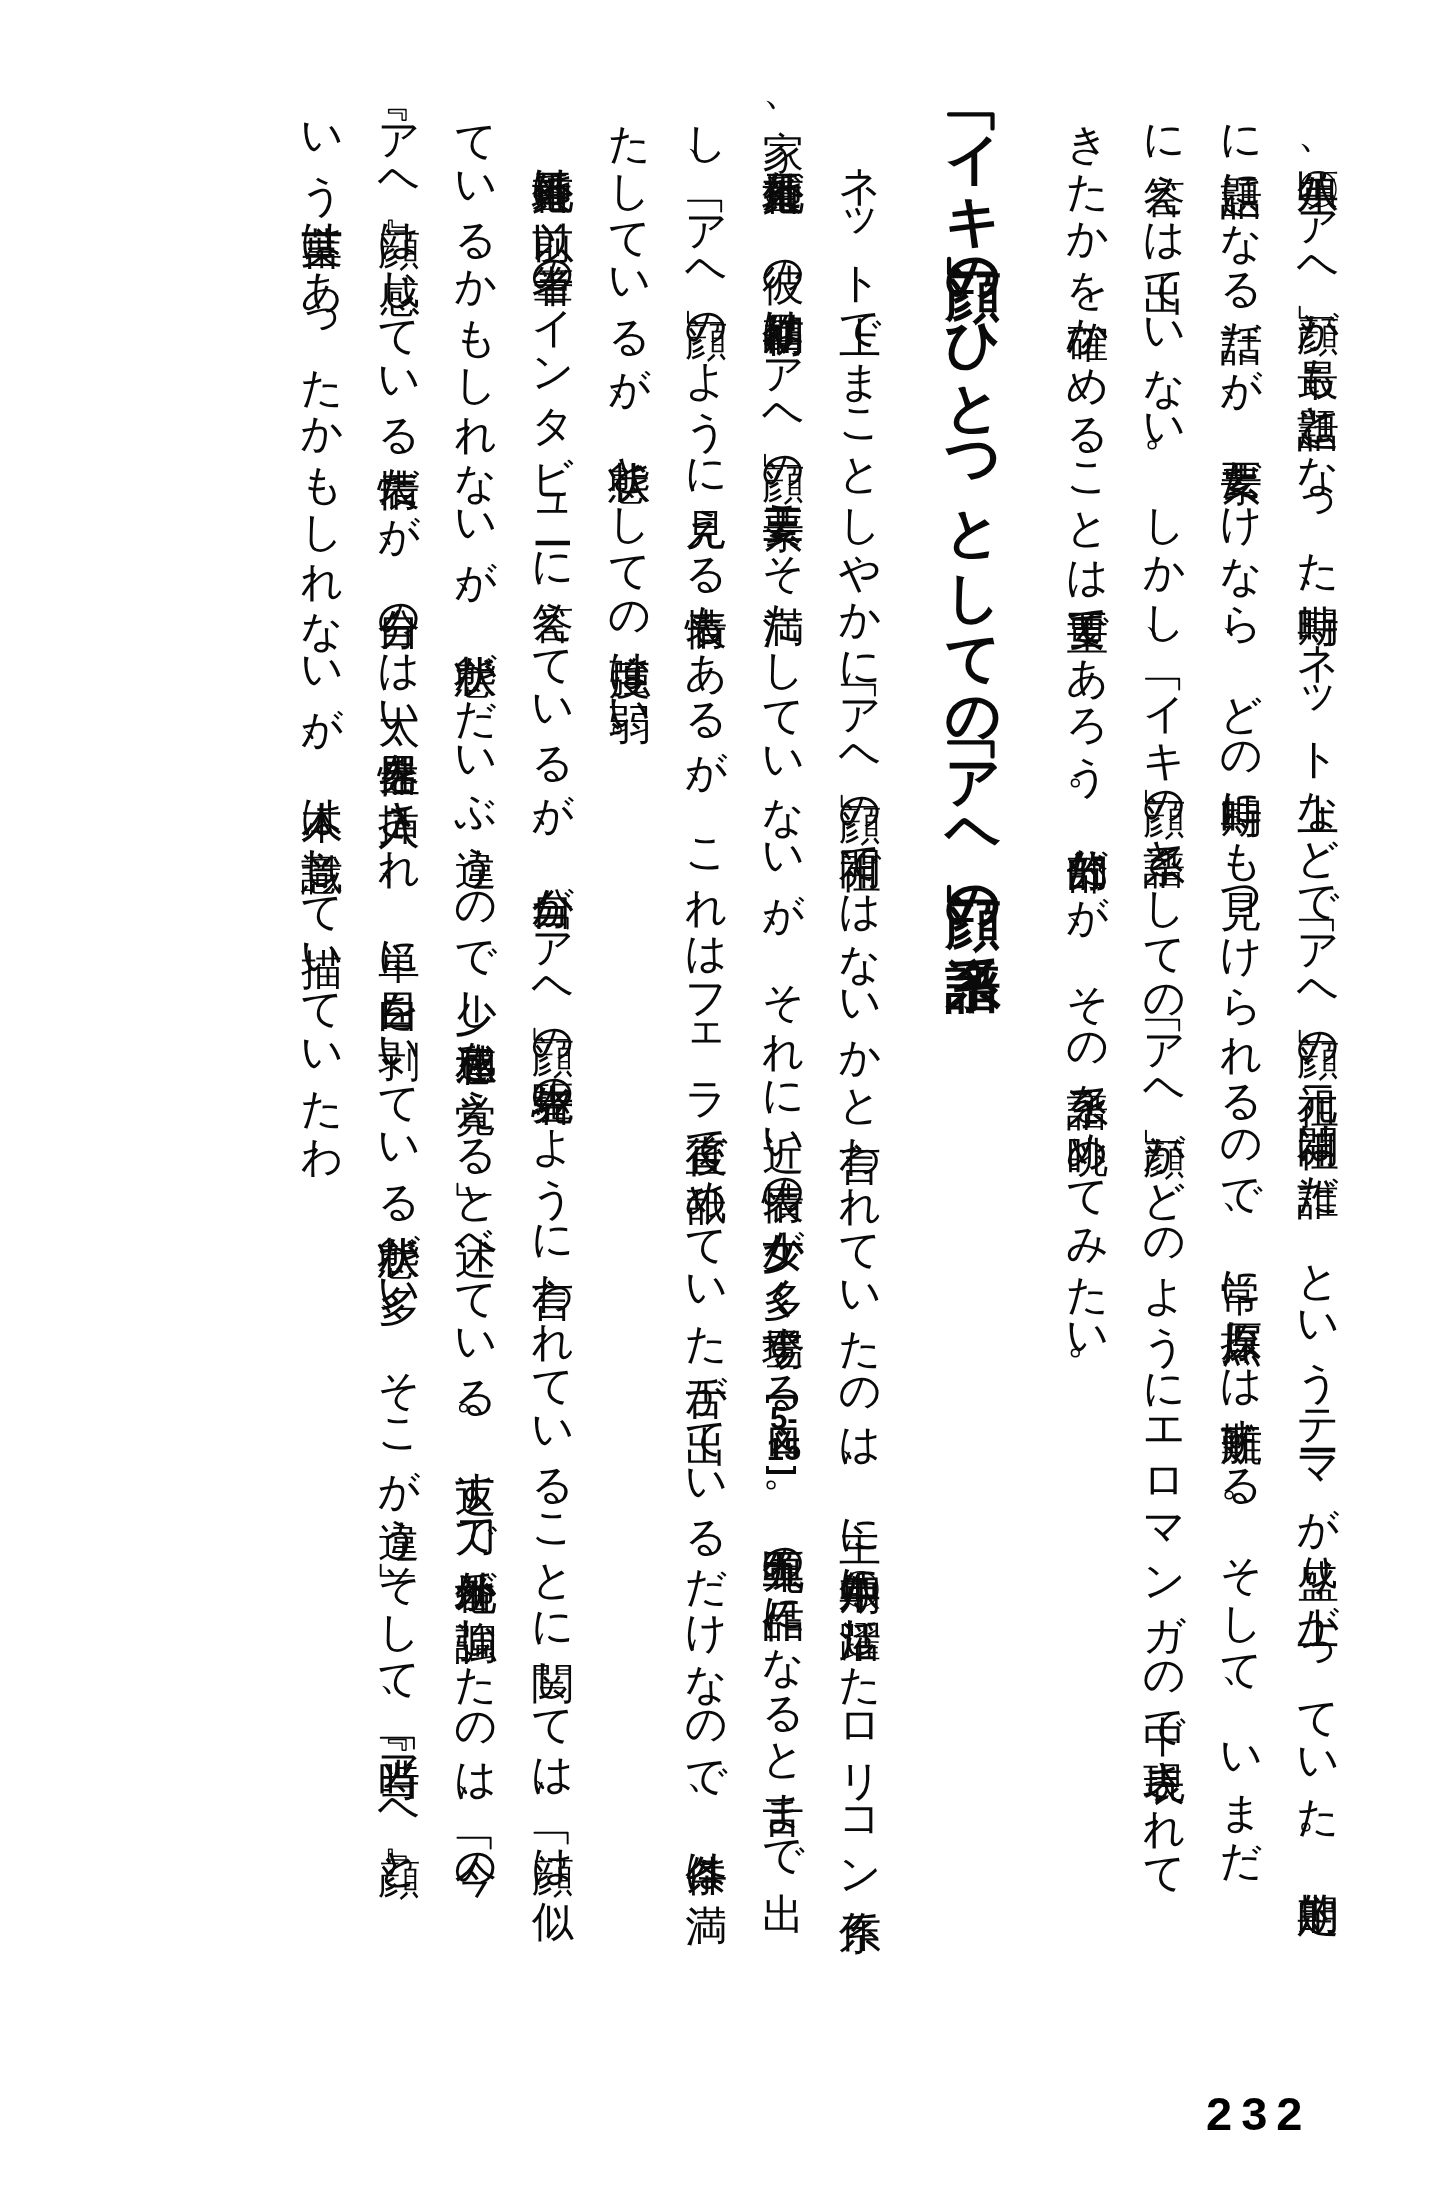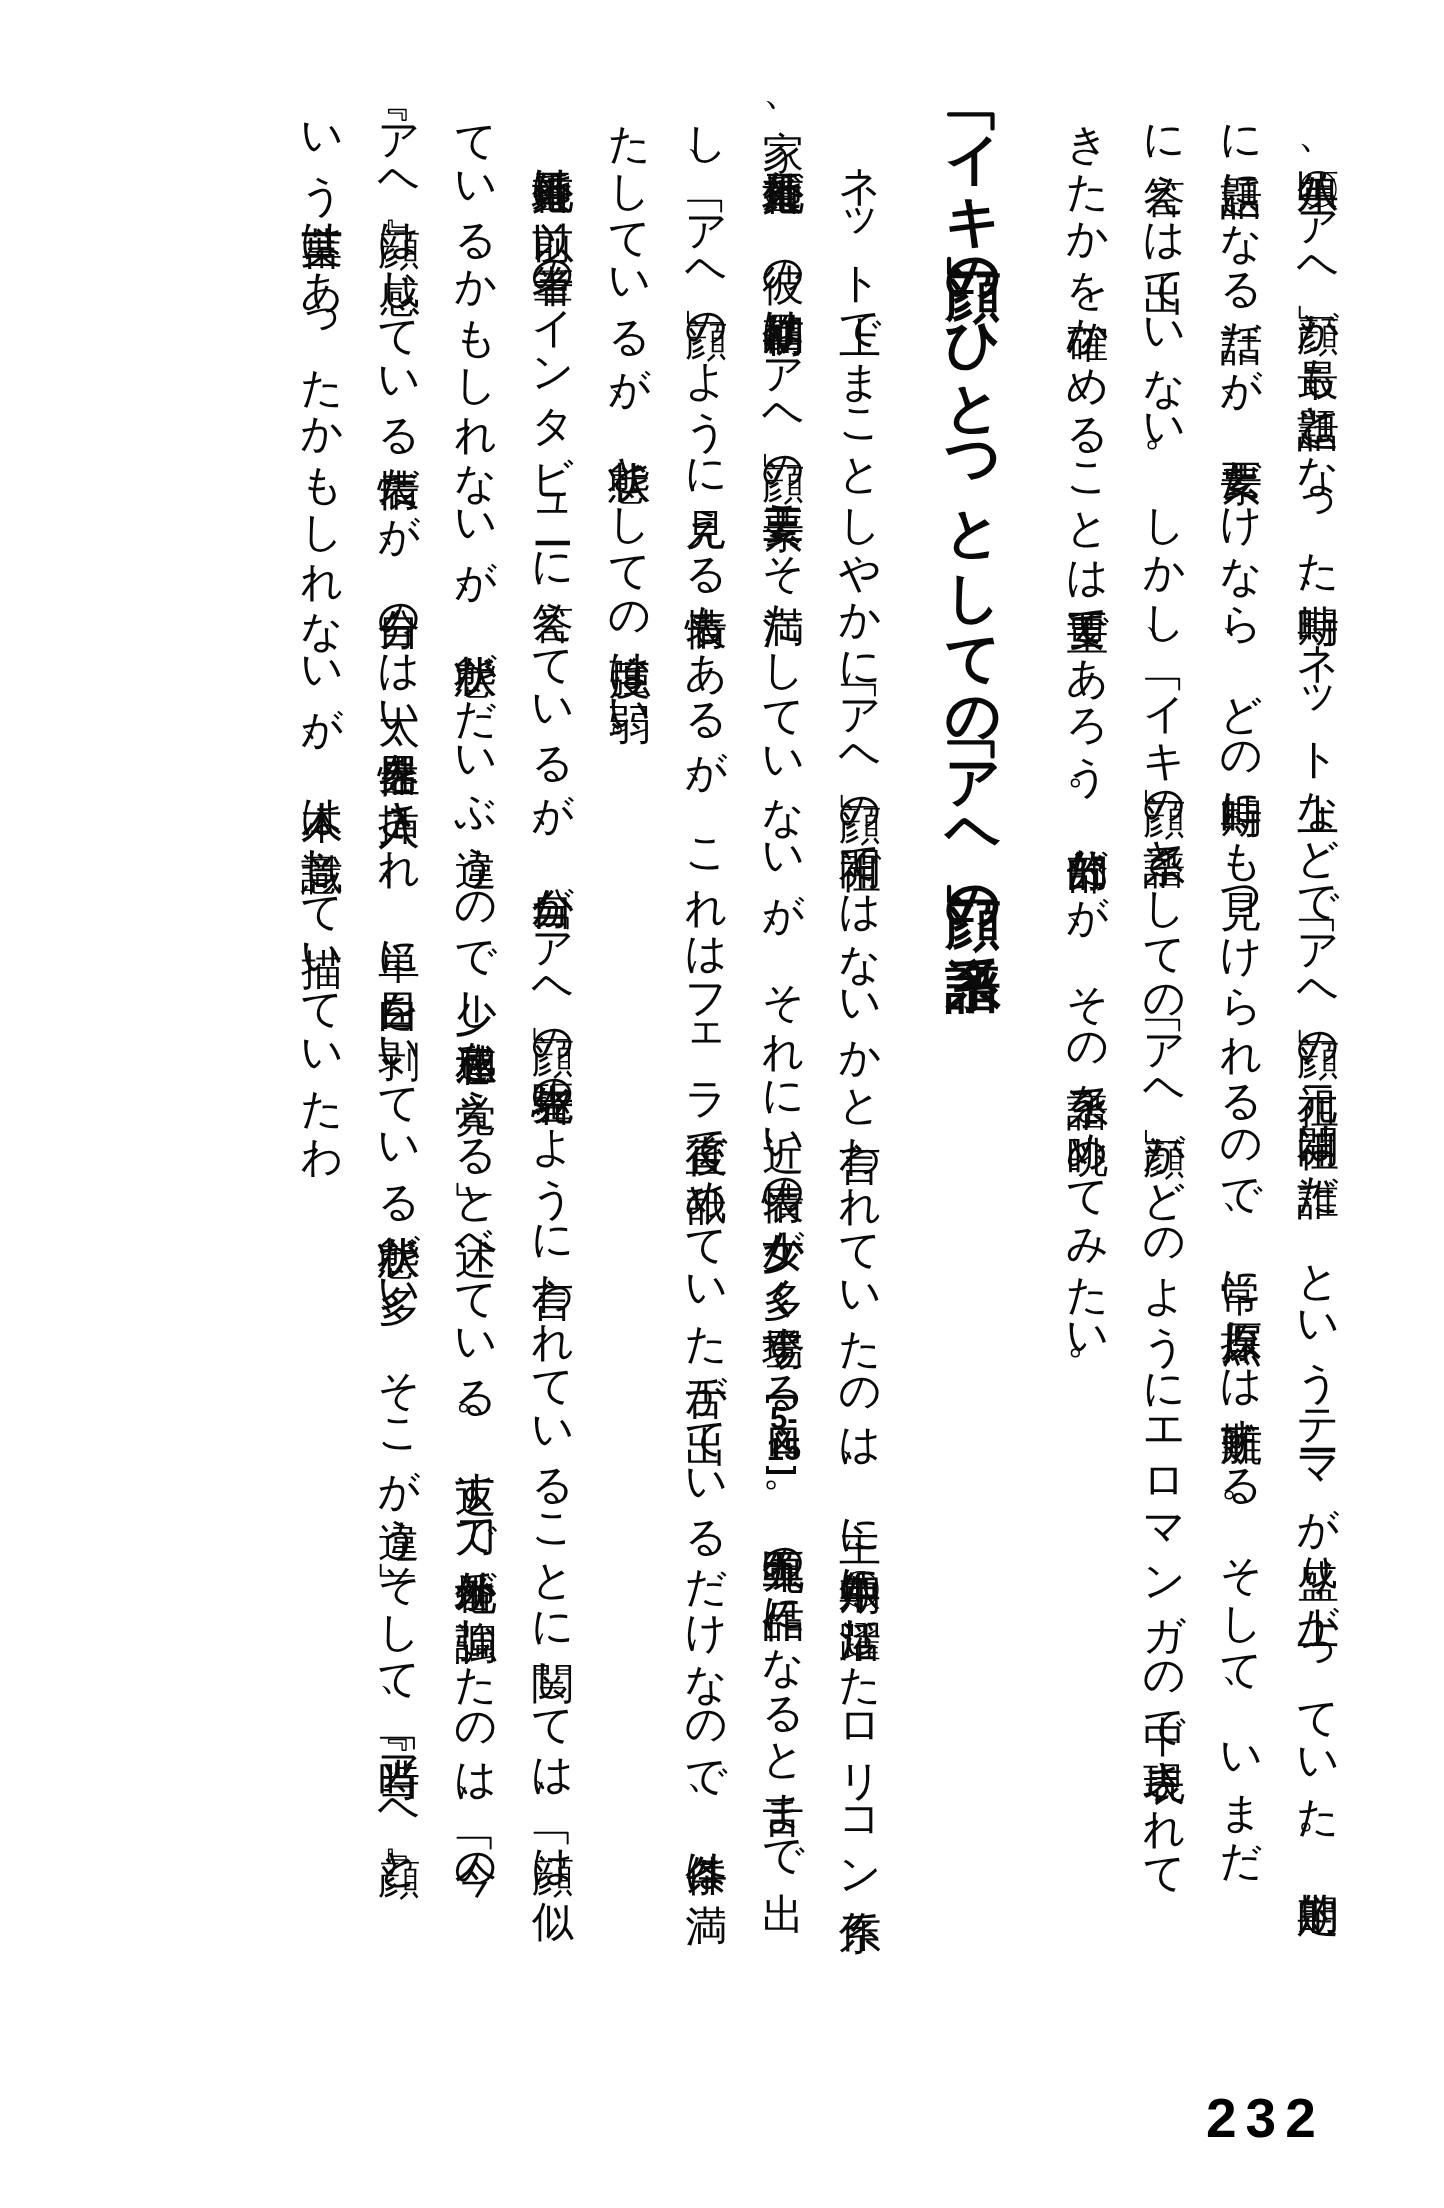--- a/index.html
+++ b/index.html
@@ -60,21 +60,21 @@
   .figref .tcy {
     text-combine-upright: all;    
     -webkit-text-combine: horizontal;
   }
   .page-number {
     position: absolute;
     left: 1206px;
     top: 2086px;
     font-family: "Liberation Sans", "DejaVu Sans", sans-serif;
     font-weight: bold;
-    font-size: 55px;
+    font-size: 47px;
     letter-spacing: 9px;
     color: #000000;
   }
 </style>
 </head>
 <body>
 
 <div class="page">
 
   <div class="text-block">

